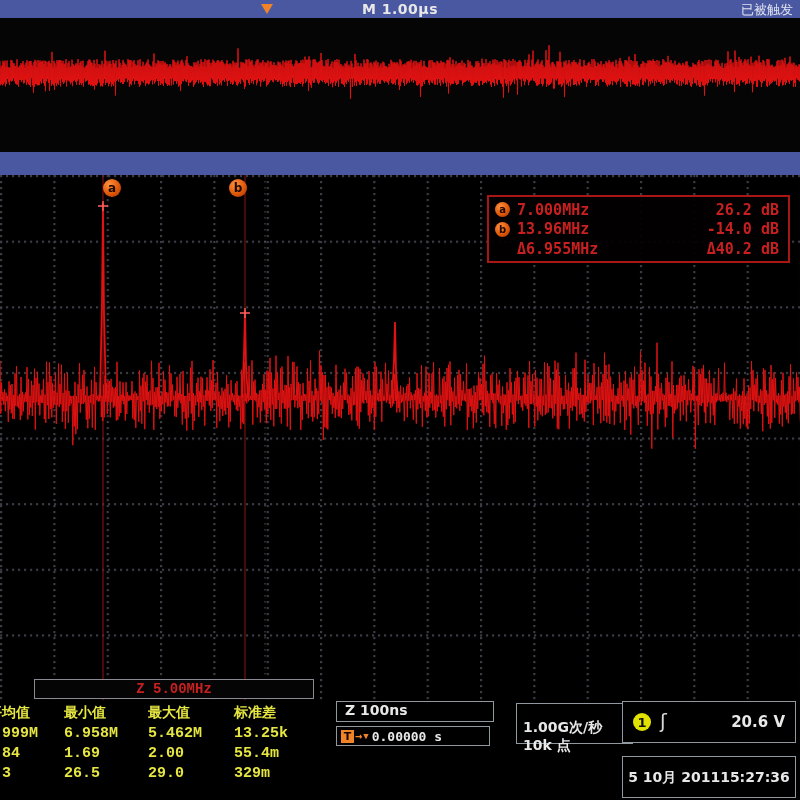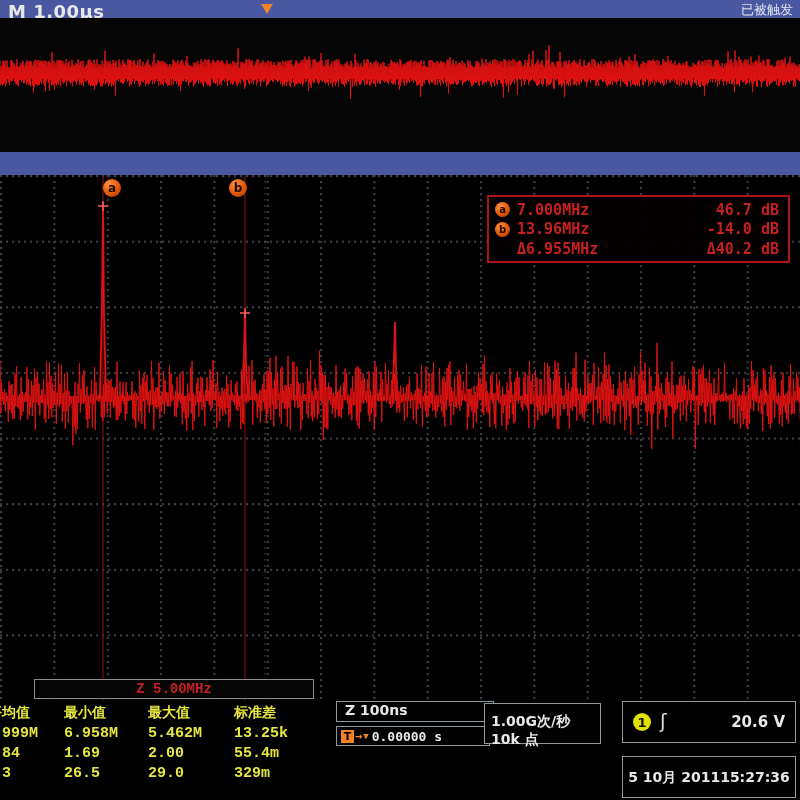--- a/index.html
+++ b/index.html
@@ -2,22 +2,22 @@
 <html style="--band-blue: #4a58a2; --trace-red: #e01212; --cursor-dark-red: #7d1010; --readout-red: #c82020; --accent-orange: #f08228; --text-yellow: #e6e642; --text-white: #e8e8e8; --channel-yellow: #e2e200;"><head>
 <meta charset="utf-8">
 <style>
   *{margin:0;padding:0;box-sizing:border-box}
   html,body{width:800px;height:800px;background:#000;overflow:hidden;
     font-family:"DejaVu Sans",sans-serif}
   .stage{position:relative;width:800px;height:800px;background:#000}
 
   
   .topbar{position:absolute;left:0;top:0;width:800px;height:18px;background:var(--band-blue,#4a58a2)}
-  .timebase{position:absolute;left:8px;right:0;top:1px;color:var(--text-white,#e8e8e8);
-    font-size:18px;font-weight:bold;letter-spacing:.5px}
+  .timebase{position:absolute;left:0;right:0;top:1px;text-align:center;color:var(--text-white,#e8e8e8);
+    font-size:14px;font-weight:bold;letter-spacing:.5px}
   .trigstat{position:absolute;right:7px;top:1px;color:#dfe2ee;font-size:13px;font-weight:normal}
   .tri{position:absolute;left:261px;top:4px;width:0;height:0;
     border-left:6px solid transparent;border-right:6px solid transparent;
     border-top:10px solid var(--accent-orange,#f08228)}
 
   
   .toppanel{position:absolute;left:0;top:18px;width:800px;height:134px;background:#050505}
   .toppanel svg{position:absolute;left:0;top:0}
 
   .divider{position:absolute;left:0;top:152px;width:800px;height:23px;background:var(--band-blue,#4a58a2)}
@@ -65,21 +65,21 @@
   .box{position:absolute;border:1px solid #9098a0;background:#000;color:var(--text-white,#e8e8e8)}
   .zoomwin{left:336px;top:1px;width:158px;height:21px;display:flex;
     padding-left:8px;font-size:14px;font-weight:bold}
   .toffset{left:336px;top:26px;width:154px;height:20px;display:flex;align-items:center;
     padding-left:4px;font-family:"DejaVu Sans Mono",monospace;font-size:13px;font-weight:600}
   .t-ico{background:var(--accent-orange,#f08228);color:#100;width:13px;height:13px;
     font-size:11px;font-weight:bold;font-family:"DejaVu Sans",sans-serif;
     display:flex;align-items:center;justify-content:center;margin-right:1px}
   .arr{color:var(--accent-orange,#f08228);font-size:12px}
   .dn{color:var(--accent-orange,#f08228);font-size:9px;margin:0 3px 0 1px}
-  .acq{left:484px;top:3px;width:117px;height:41px;padding:8px 6px;font-size:14px;
+  .acq{left:516px;top:3px;width:117px;height:41px;padding:14px 6px;font-size:14px;
     font-weight:bold;line-height:18px}
   .trig{left:622px;top:1px;width:174px;height:42px;display:flex;align-items:center;
     padding:0 10px;gap:9px;font-size:15px;font-weight:bold}
   .ch{width:18px;height:18px;border-radius:50%;background:var(--channel-yellow,#e2e200);
     color:#111;font-size:13px;font-weight:bold;display:flex;align-items:center;justify-content:center}
   .slope{color:#d8d8d8;font-size:20px;font-weight:normal;margin-top:-3px}
   .tlevel{margin-left:auto}
   .dt{left:622px;top:56px;width:174px;height:42px;display:flex;flex-direction:row;
     align-items:center;justify-content:center;font-size:14px;font-weight:bold;line-height:19px}
 </style>
@@ -115,21 +115,21 @@
         <polyline fill="none" stroke="#e01212" stroke-width="1.8" points="392,223 394,185 395,147 396,197 398,223"></polyline>
       </svg>
 
     <div class="badge badge-a">a</div>
     <div class="badge badge-b">b</div>
 
     <div class="readout">
       <div class="ro-row">
         <span class="ro-badge">a</span>
         <span class="ro-freq">7.000MHz</span>
-        <span class="ro-level">46.7 dB</span>
+        <span class="ro-level">26.2 dB</span>
       </div>
       <div class="ro-row">
         <span class="ro-badge">b</span>
         <span class="ro-freq">13.96MHz</span>
         <span class="ro-level">-14.0 dB</span>
       </div>
       <div class="ro-row">
         <span class="ro-spacer"></span>
         <span class="ro-freq">Δ6.955MHz</span>
         <span class="ro-level">Δ40.2 dB</span>

